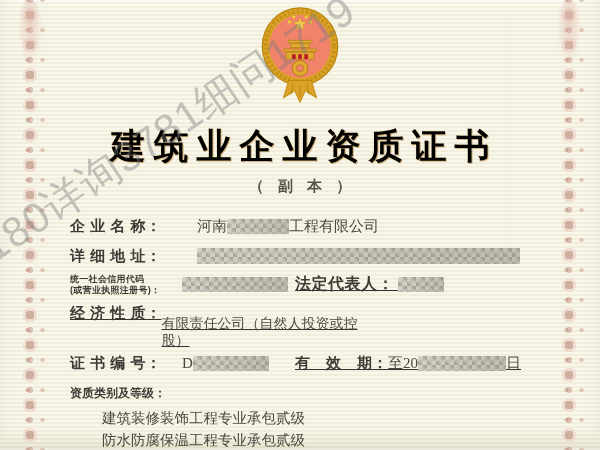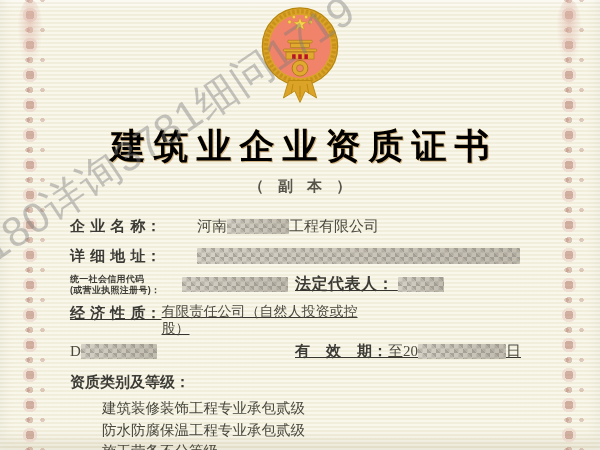--- a/index.html
+++ b/index.html
@@ -48,30 +48,30 @@
   .fields{position:relative;z-index:2;margin:20px 66px 0 70px;color:#35342f;}
   .row{display:flex;align-items:flex-start;}
   .lbl{
     font-weight:bold;font-size:15px;color:#3c3b35;letter-spacing:.5px;
     white-space:nowrap;flex:0 0 auto;line-height:20px;
   }
   .val{font-family:"Liberation Serif",serif;font-size:15px;color:#4b493f;line-height:20px;white-space:nowrap;}
   .colL{flex:0 0 225px;display:flex;align-items:flex-start;}
   .colR{display:flex;align-items:flex-start;text-decoration:underline;}
   .credit-lbl{font-weight:bold;font-size:9px;line-height:10.5px;color:#3c3b35;letter-spacing:.3px;flex:0 0 112px;padding-top:0;}
-  .econ-val{font-family:"Liberation Serif",serif;font-size:14px;line-height:17px;color:#4b493f;width:198px;white-space:normal;}
+  .econ-val{font-family:"Liberation Serif",serif;font-size:14px;line-height:17px;color:#4b493f;width:198px;white-space:normal;margin-top:12px;}
   .mosaic{
     display:inline-block;height:15px;border-radius:1px;vertical-align:-3px;opacity:.9;
     background:
       linear-gradient(45deg, rgba(118,113,106,.50) 25%, transparent 25% 75%, rgba(118,113,106,.50) 75%) 0 0/9px 9px,
       linear-gradient(45deg, rgba(118,113,106,.30) 25%, transparent 25% 75%, rgba(118,113,106,.30) 75%) 4.5px 4.5px/9px 9px,
       linear-gradient(90deg,#d2cdc2,#bcb7aa);
     filter:blur(.45px);
   }
-  .qual-label{margin-top:12px;font-weight:bold;font-size:15px;color:#3c3b35;}
+  .qual-label{margin-top:12px;font-weight:bold;font-size:12px;color:#3c3b35;}
   .qual-list{margin:6px 0 0 32px;font-family:"Liberation Serif",serif;font-size:14.5px;color:#48473d;line-height:21.5px;}
   
   .watermark{
     position:absolute;left:-14px;top:224px;z-index:5;pointer-events:none;
     transform:rotate(-34deg);transform-origin:0 50%;
     font-size:42px;color:rgba(122,122,122,.42);white-space:nowrap;letter-spacing:1px;
     font-family:"Liberation Sans",sans-serif;
   }
   .mb10{margin-bottom:10px;} .mb8{margin-bottom:8px;} .mb6{margin-bottom:6px;} .mb4{margin-bottom:4px;}
 </style>
@@ -145,20 +145,21 @@
 
     <div class="row mb4">
       <div class="colR">
         <span class="lbl">经 济 性 质：</span>
         <span class="econ-val">有限责任公司（自然人投资或控股）</span>
       </div>
     </div>
 
     <div class="row mb6">
       <div class="colL">
+        <span class="lbl" style="flex-basis:112px">证 书 编 号：</span>
         <span class="val"><span>D</span><span class="mosaic" style="width:76px"></span></span>
       </div>
       <div class="colR">
         <span class="lbl">有　效　期：</span>
         <span class="val"><span>至20</span><span class="mosaic" style="width:88px"></span><span>日</span></span>
       </div>
     </div>
 
     <div class="qual-label">资质类别及等级：</div>
     <div class="qual-list">

